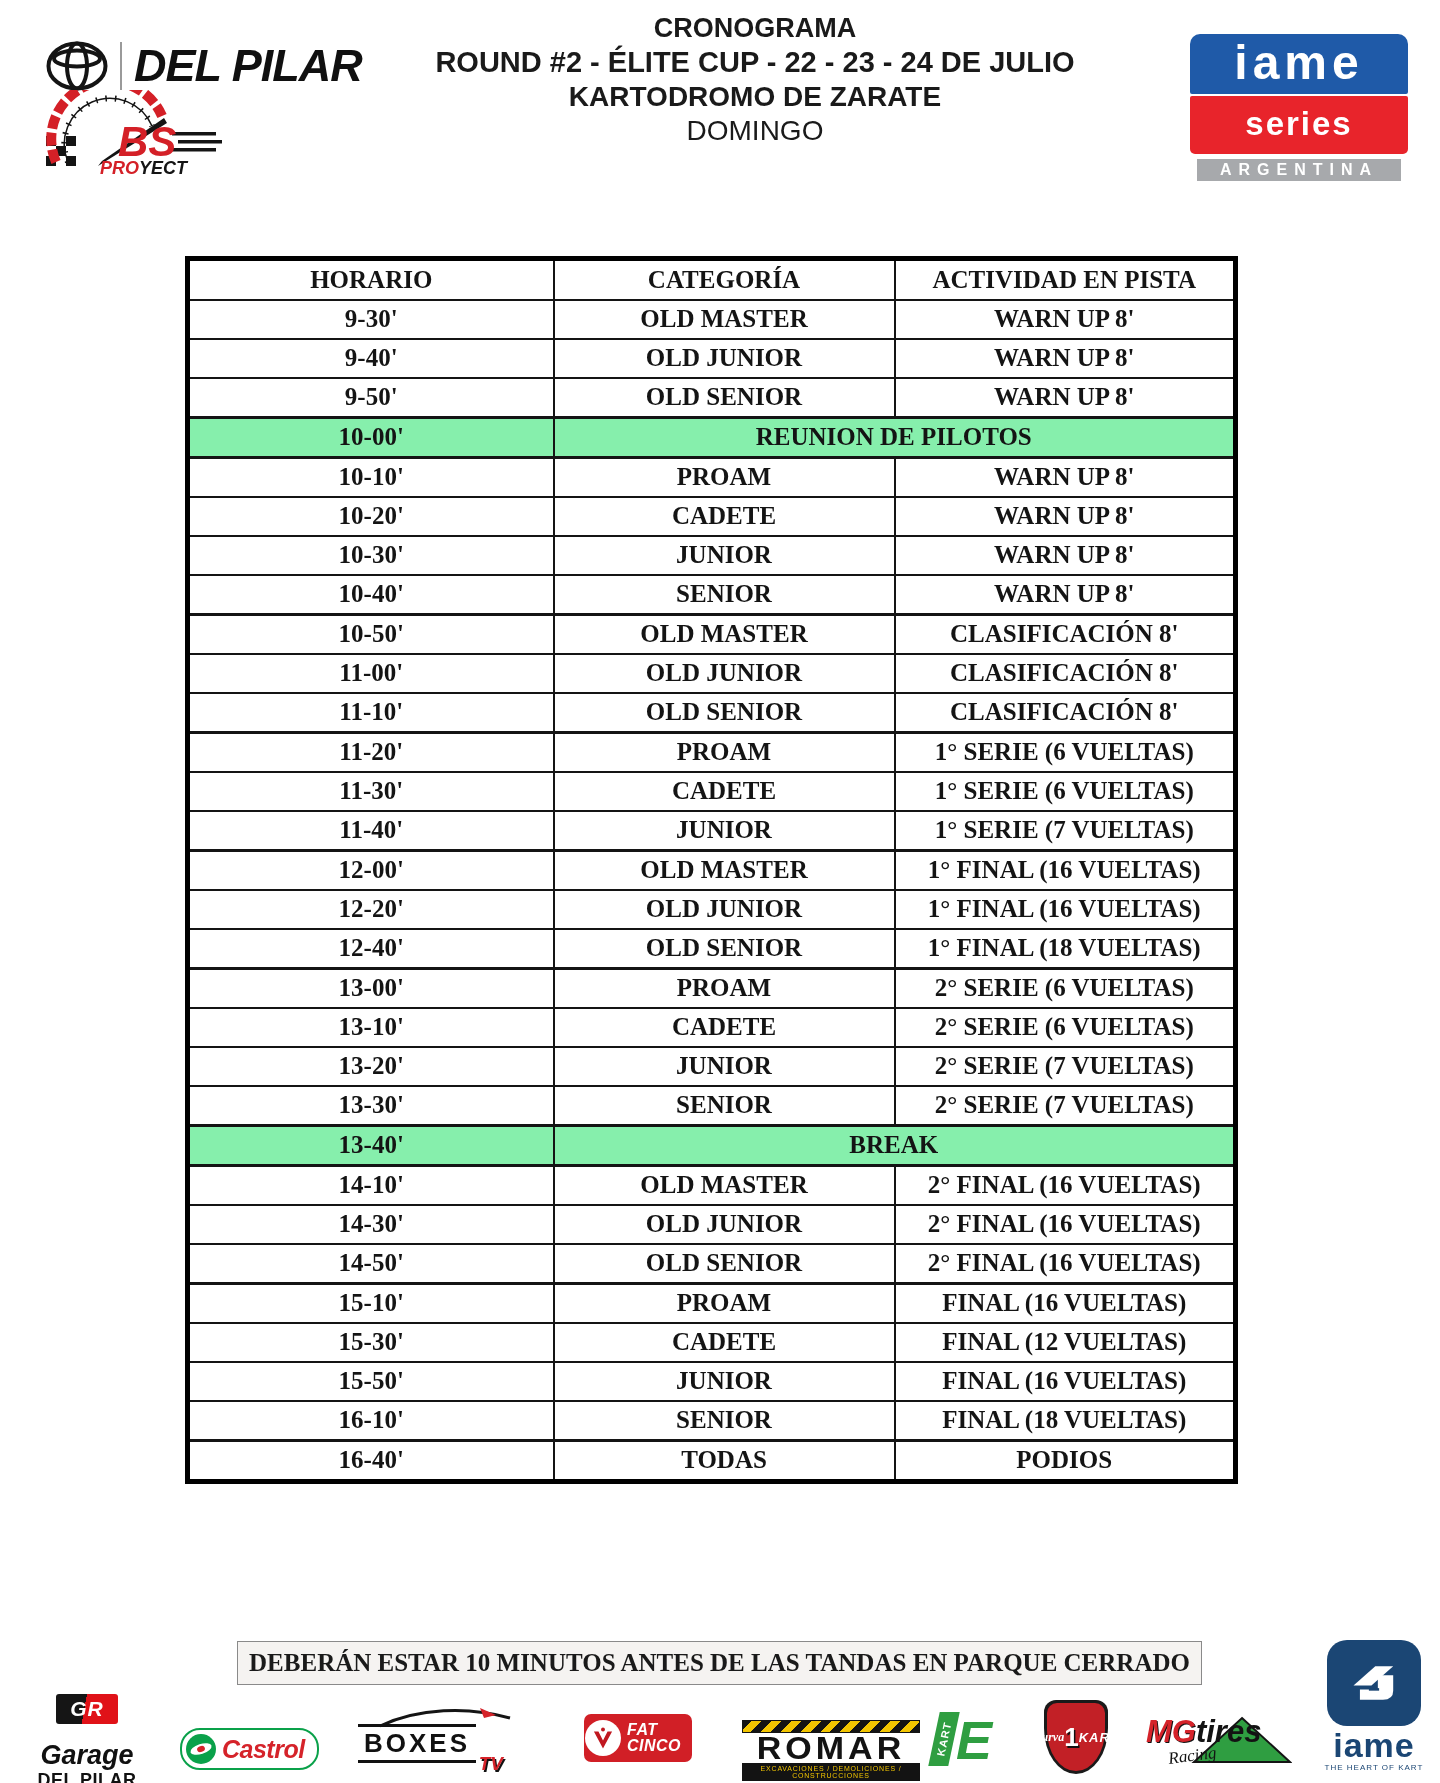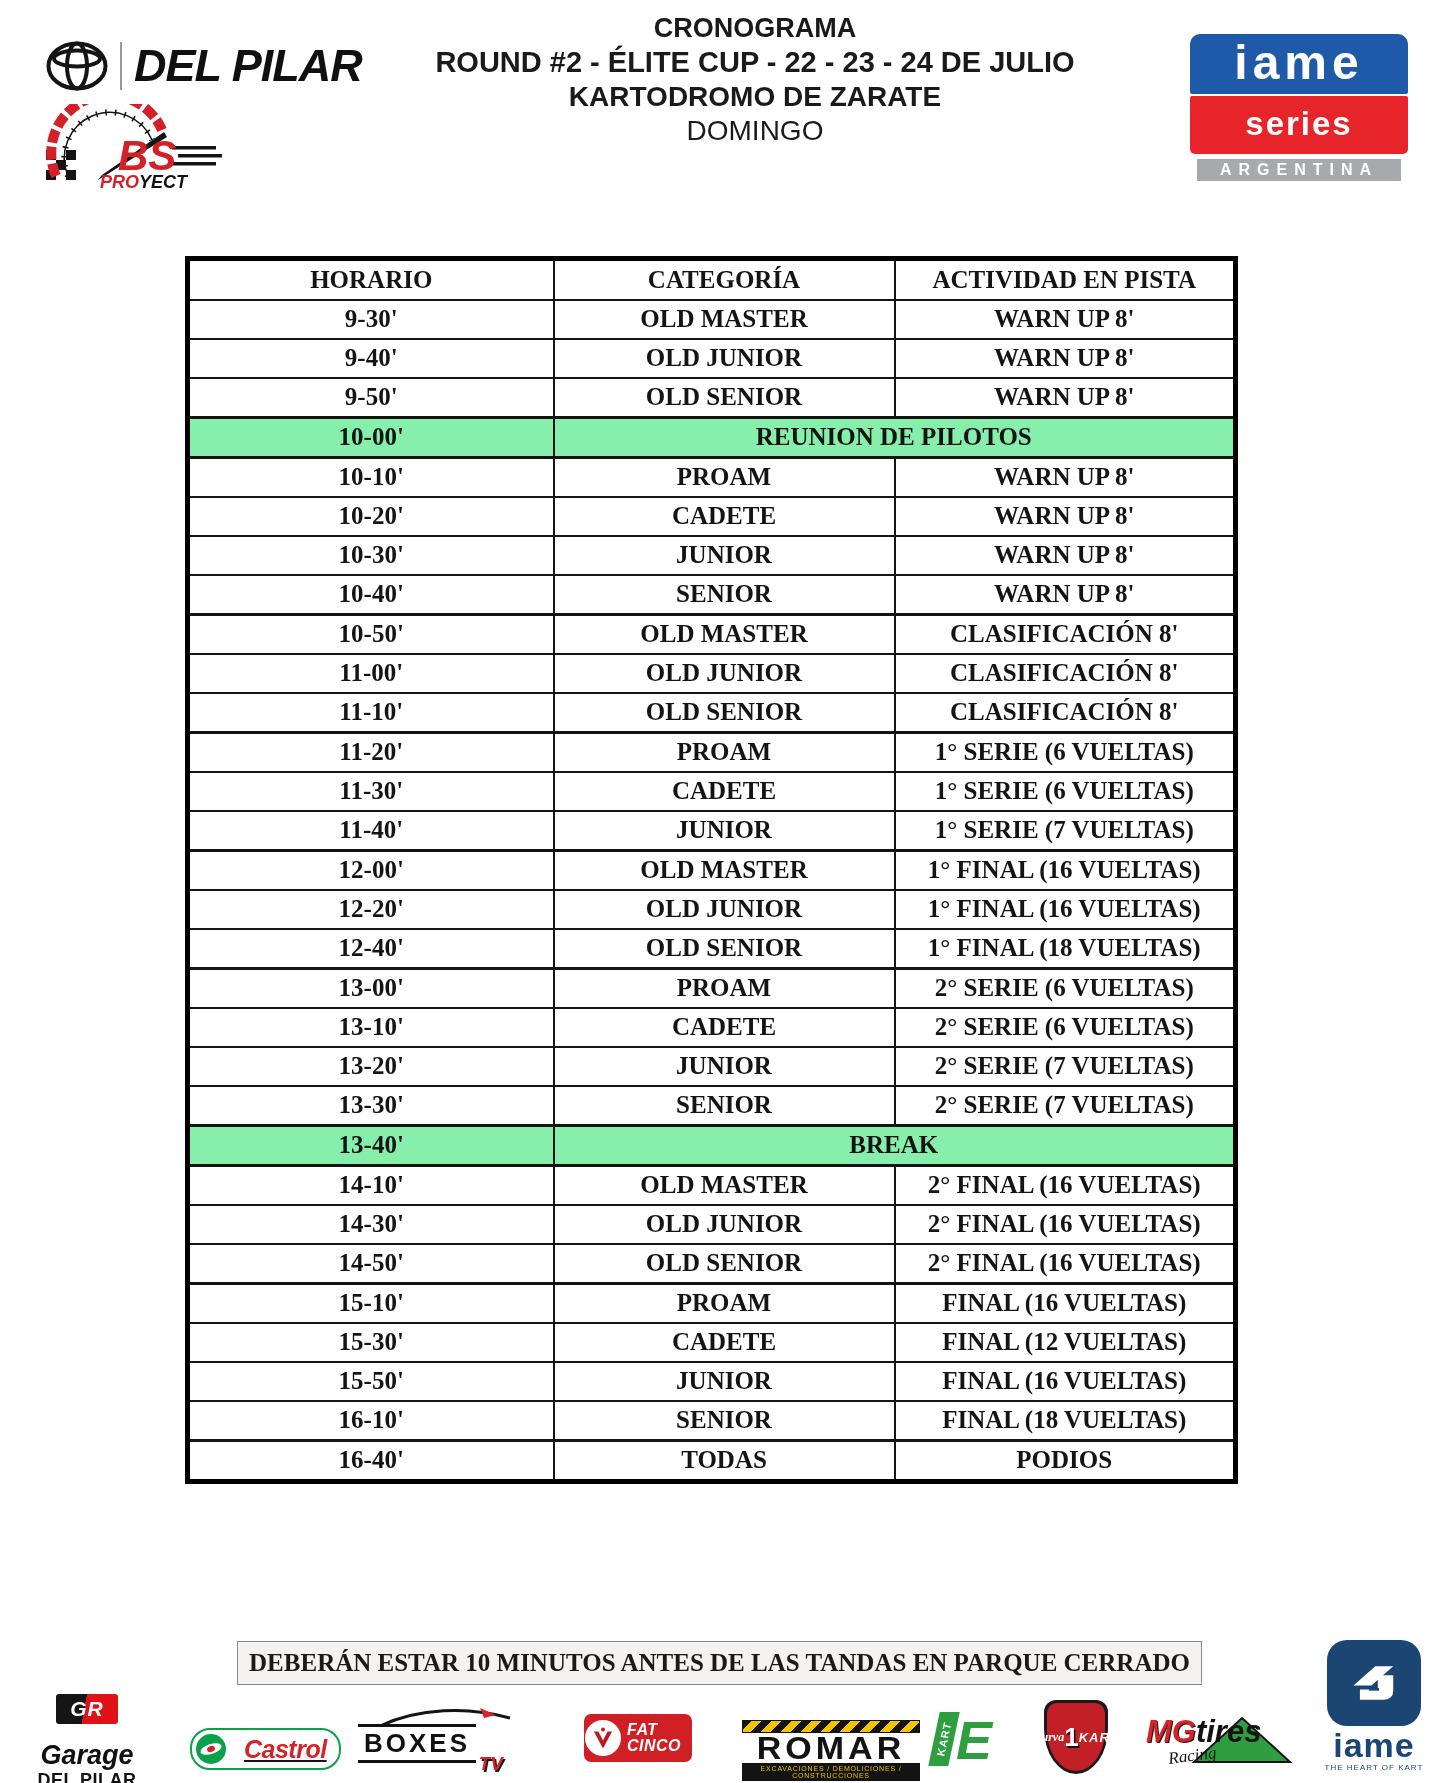--- a/index.html
+++ b/index.html
@@ -4,21 +4,21 @@
 <style>
   html,body{margin:0;padding:0;background:#fff;}
   .page{position:relative;width:1440px;height:1783px;background:#ffffff;overflow:hidden;
         font-family:"Liberation Sans",sans-serif;color:#141414;}
 
   
   .toyota-block{position:absolute;left:46px;top:40px;display:flex;align-items:center;gap:12px;}
   .toyota-divider{width:2px;height:48px;background:#9a9a9a;}
   .brand-name{font-size:45px;font-weight:800;font-style:italic;letter-spacing:-1px;color:#101010;white-space:nowrap;}
 
-  .bs-logo{position:absolute;left:40px;top:104px;width:205px;height:86px;}
+  .bs-logo{position:absolute;left:40px;top:90px;width:205px;height:86px;}
 
   .title{position:absolute;left:400px;top:12px;width:710px;text-align:center;color:#1a1a1a;}
   .title .t1{font-size:27px;font-weight:800;line-height:33px;}
   .title .t2{font-size:29px;font-weight:800;line-height:35px;}
   .title .t3{font-size:28px;font-weight:800;line-height:34px;}
   .title .t4{font-size:28px;font-weight:400;line-height:34px;}
 
   .iame-series{position:absolute;left:1190px;top:34px;width:218px;}
   .iame-top{height:60px;background:#1f5aa8;border-radius:10px 10px 2px 2px;color:#fff;
             font-size:48px;font-weight:900;letter-spacing:5px;text-align:center;line-height:58px;}
@@ -43,22 +43,22 @@
             font-weight:bold;font-size:25px;color:#1a1a1a;white-space:nowrap;}
 
   
   .gr{position:absolute;left:22px;top:1678px;width:130px;text-align:center;}
   .gr-box{width:62px;height:30px;margin:16px auto;border-radius:3px;
           background:linear-gradient(100deg,#151515 0 46%,#e01218 46% 100%);
           color:#fff;font-style:italic;font-weight:900;font-size:21px;line-height:30px;letter-spacing:1px;}
   .gr-garage{font-style:italic;font-weight:900;font-size:27px;line-height:30px;color:#111;}
   .gr-delpilar{font-weight:900;font-size:18px;line-height:20px;color:#111;letter-spacing:.5px;}
 
-  .castrol{position:absolute;left:190px;top:1728px;height:38px;display:flex;align-items:center;gap:18px;
-           padding:0 12px 0 4px;background:#fff;border:2px solid #0aa14a;border-radius:20px;text-decoration:underline;}
+  .castrol{position:absolute;left:180px;top:1728px;height:38px;display:flex;align-items:center;gap:6px;
+           padding:0 12px 0 4px;background:#fff;border:2px solid #0aa14a;border-radius:20px;}
   .castrol-ball{position:relative;width:30px;height:30px;border-radius:50%;background:#0aa14a;overflow:hidden;}
   .castrol-ball .band{position:absolute;left:4px;top:10px;width:22px;height:10px;background:#fff;border-radius:50%;transform:rotate(-18deg);}
   .castrol-ball .dot{position:absolute;left:11px;top:12px;width:8px;height:6px;background:#d5232a;border-radius:50%;transform:rotate(-18deg);}
   .castrol-word{font-style:italic;font-weight:900;font-size:25px;color:#d5232a;letter-spacing:-.5px;}
 
   .boxes{position:absolute;left:358px;top:1706px;width:165px;}
   .boxes-swoosh{display:block;margin:0 0 -4px 18px;}
   .boxes-word{display:inline-block;border-top:3px solid #111;border-bottom:3px solid #111;padding:1px 6px;
               font-weight:900;font-size:26px;letter-spacing:3px;color:#111;}
   .boxes-tv{position:absolute;right:20px;bottom:-12px;font-style:italic;font-weight:900;font-size:19px;

